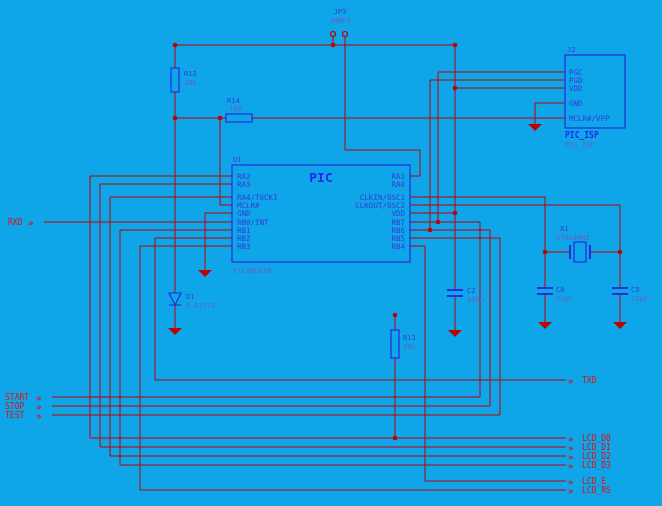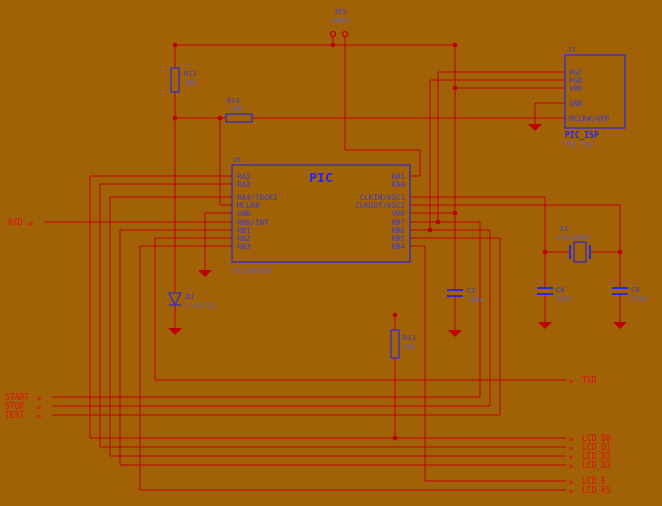--- a/index.html
+++ b/index.html
@@ -1,16 +1,16 @@
 <!DOCTYPE html>
 <html><head>
 <meta charset="utf-8">
 <style>
   html,body{margin:0;padding:0;background:#000;width:662px;height:506px;overflow:hidden;}
-  #stage{position:relative;width:662px;height:506px;background:#a16207;}
+  #stage{position:relative;width:662px;height:506px;background:#0ea5e9;}
   svg{position:absolute;left:0;top:0;}
   text{font-family:"DejaVu Sans Mono", monospace;}
   .t-pin{font-size:7.5px;fill:#3a3ad6;}
   .t-ref{font-size:7px;fill:#3a3ad6;}
   .t-val{font-size:7px;fill:#6a5fc0;}
   .t-sig{font-size:8px;fill:#e01010;}
   .t-chev{font-size:9px;fill:#e01010;font-weight:bold;}
   .t-title{font-size:13px;font-weight:bold;fill:#2525f0;}
   .t-bold{font-size:8px;font-weight:bold;fill:#2525f0;}
   .wire{stroke:#c00000;stroke-width:1;fill:none;}

